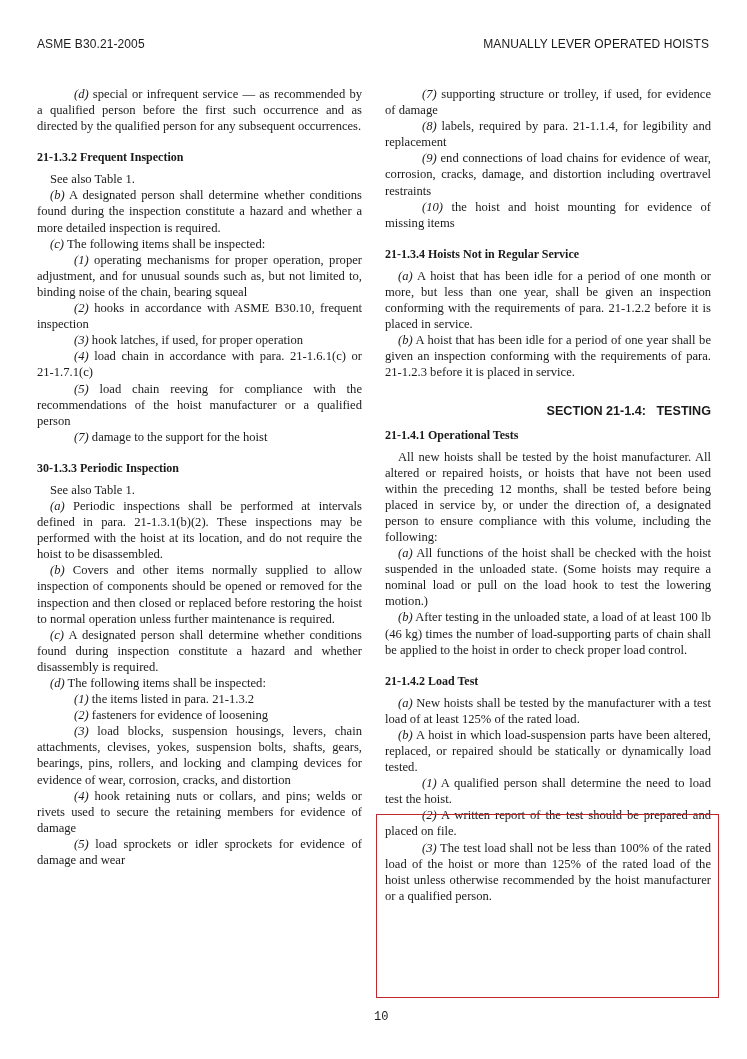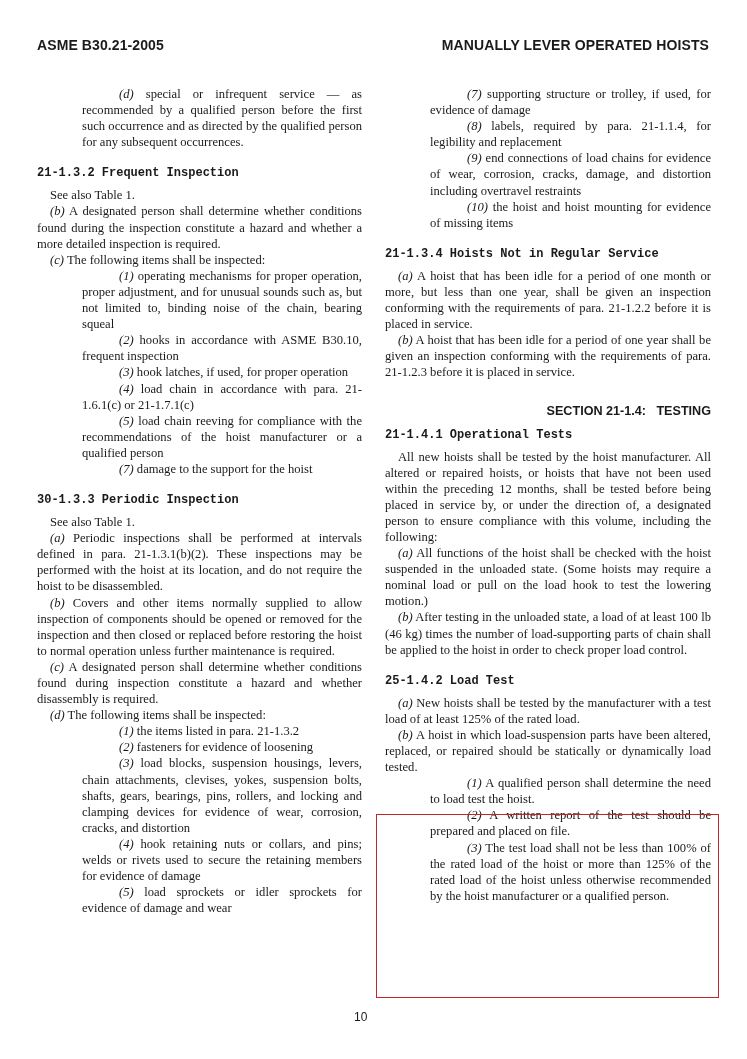--- a/index.html
+++ b/index.html
@@ -1,30 +1,30 @@
 <!DOCTYPE html>
 <html><head>
 <meta charset="utf-8">
 <style>
   html, body { margin:0; padding:0; background:#ffffff; }
   body { width:747px; height:1059px; position:relative; overflow:hidden; color:#1a1a1a; }
-  .hdr { position:absolute; top:37px; font-family:"Liberation Sans", sans-serif; font-size:14px; font-weight:bold; letter-spacing:0.1px; color:#1a1a1a; }
+  .hdr { position:absolute; top:37px; font-family:"Liberation Sans", sans-serif; font-size:12px; font-weight:normal; letter-spacing:0.1px; color:#1a1a1a; }
   .hdr-left { left:37px; }
   .hdr-right { right:38px; }
   .col { position:absolute; top:86px; width:325px; font-family:"Liberation Serif", serif; font-size:12.6px; line-height:16.1px; text-align:justify; }
   .col-left { left:37px; }
   .col-right { left:385px; width:326px; top:86px; }
   p { margin:0; }
   .ind1 { text-indent:13px; }
-  .ind2 { text-indent:37px;margin-left:45px; }
+  .ind2 { text-indent:37px; }
   .lbl { font-style:italic; }
-  .h3 { font-family:Liberation Mono, monospace; font-weight:bold; font-size:12px; margin:15px 0 6px 0; line-height:16px; text-align:left; }
+  .h3 { font-family:Liberation Serif, serif; font-weight:bold; font-size:12px; margin:15px 0 6px 0; line-height:16px; text-align:left; }
   .h2 { font-family:"Liberation Sans", sans-serif; font-weight:bold; font-size:12.6px; margin:22px 0 6px 0; line-height:16px; text-align:right; }
   .highlight-box { position:absolute; left:376px; top:814px; width:343px; height:184px; border:1.5px solid #c0272d; box-sizing:border-box; pointer-events:none; }
-  .page-num { position:absolute; top:1010px; left:354px; font-family:Liberation Sans, sans-serif; font-size:12px; }
+  .page-num { position:absolute; top:1010px; left:374px; font-family:Liberation Mono, monospace; font-size:12px; }
 </style>
 </head>
 <body>
 
 <div class="hdr hdr-left">ASME B30.21-2005</div>
 <div class="hdr hdr-right">MANUALLY LEVER OPERATED HOISTS</div>
 
 <div class="col col-left">
   <p class="ind2"><span class="lbl">(d)</span><span> special or infrequent service — as recommended by a qualified person before the first such occurrence and as directed by the qualified person for any subsequent occurrences.</span></p>
 
@@ -62,21 +62,21 @@
   <p class="ind1"><span class="lbl">(a)</span><span> A hoist that has been idle for a period of one month or more, but less than one year, shall be given an inspection conforming with the requirements of para. 21-1.2.2 before it is placed in service.</span></p>
   <p class="ind1"><span class="lbl">(b)</span><span> A hoist that has been idle for a period of one year shall be given an inspection conforming with the requirements of para. 21-1.2.3 before it is placed in service.</span></p>
 
   <div class="h2" style="white-space:pre;">SECTION 21-1.4:   TESTING</div>
 
   <div class="h3" style="margin-top:8px;">21-1.4.1  Operational Tests</div>
   <p class="ind1">All new hoists shall be tested by the hoist manufacturer. All altered or repaired hoists, or hoists that have not been used within the preceding 12 months, shall be tested before being placed in service by, or under the direction of, a designated person to ensure compliance with this volume, including the following:</p>
   <p class="ind1"><span class="lbl">(a)</span><span> All functions of the hoist shall be checked with the hoist suspended in the unloaded state. (Some hoists may require a nominal load or pull on the load hook to test the lowering motion.)</span></p>
   <p class="ind1"><span class="lbl">(b)</span><span> After testing in the unloaded state, a load of at least 100 lb (46 kg) times the number of load-supporting parts of chain shall be applied to the hoist in order to check proper load control.</span></p>
 
-  <div class="h3">25-1.4.2  Load Test</div>
+  <div class="h3">21-1.4.2  Load Test</div>
   <p class="ind1"><span class="lbl">(a)</span><span> New hoists shall be tested by the manufacturer with a test load of at least 125% of the rated load.</span></p>
   <p class="ind1"><span class="lbl">(b)</span><span> A hoist in which load-suspension parts have been altered, replaced, or repaired should be statically or dynamically load tested.</span></p>
   <p class="ind2"><span class="lbl">(1)</span><span> A qualified person shall determine the need to load test the hoist.</span></p>
   <p class="ind2"><span class="lbl">(2)</span><span> A written report of the test should be prepared and placed on file.</span></p>
   <p class="ind2"><span class="lbl">(3)</span><span> The test load shall not be less than 100% of the rated load of the hoist or more than 125% of the rated load of the hoist unless otherwise recommended by the hoist manufacturer or a qualified person.</span></p>
 </div>
 
 <div class="highlight-box" style="border-color: rgb(192, 39, 45);"></div>
 
 <div class="page-num">10</div>

